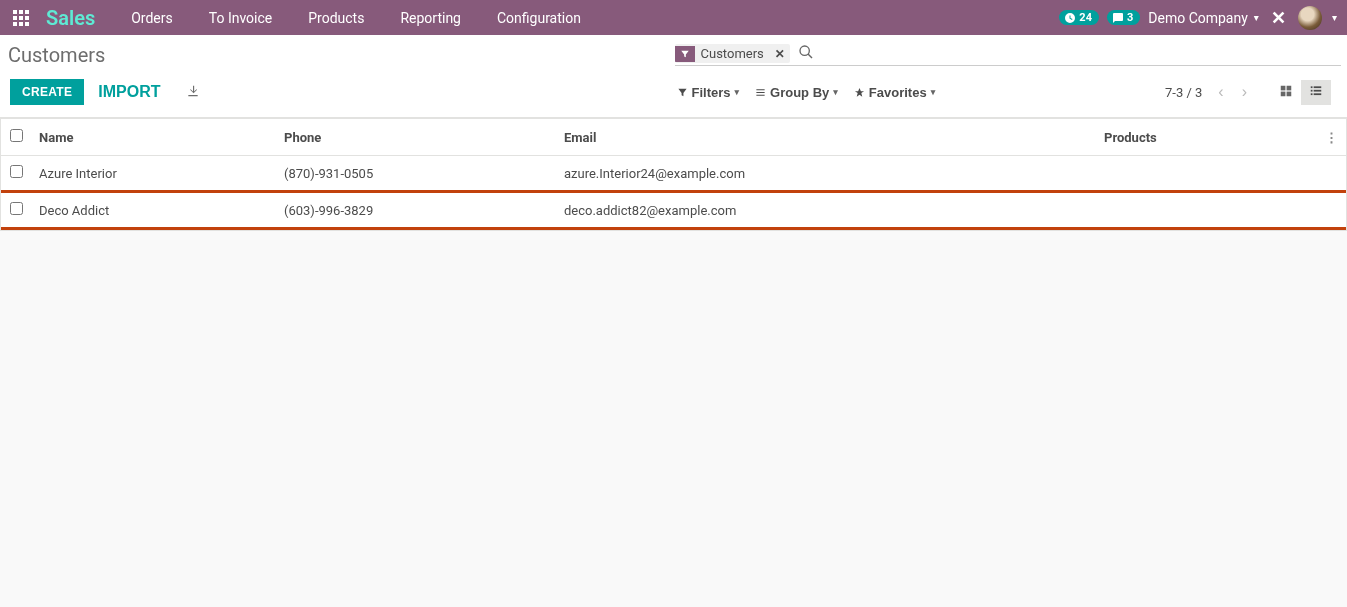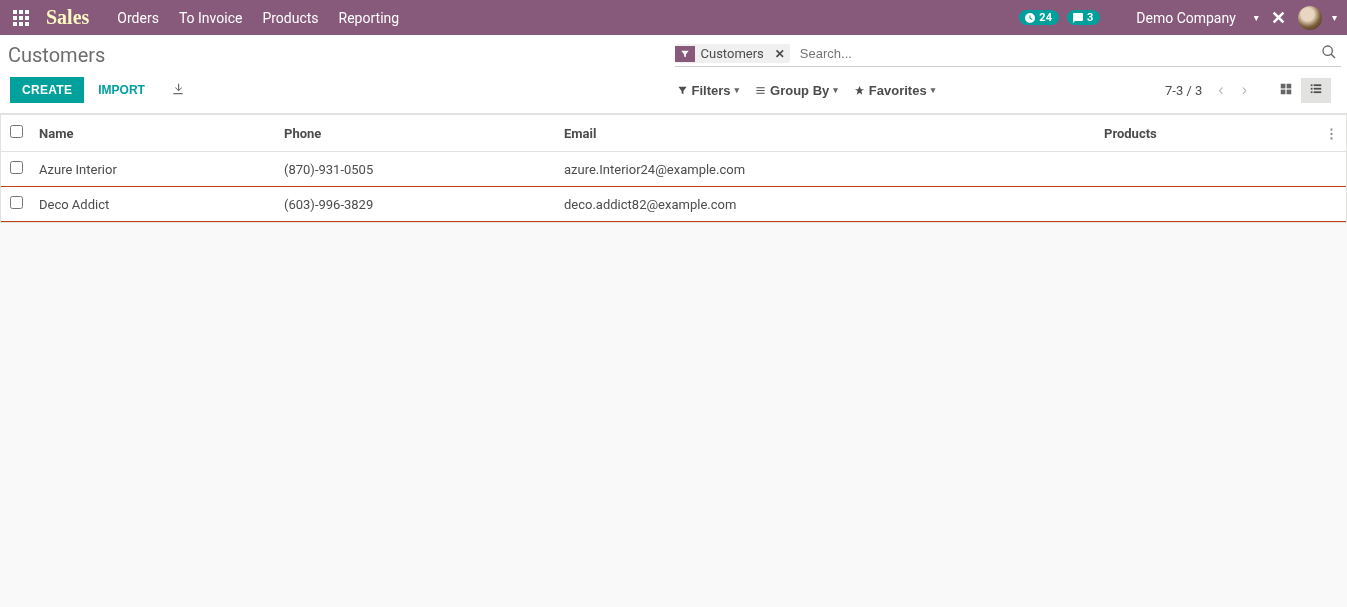--- a/index.html
+++ b/index.html
@@ -2,65 +2,65 @@
 <html><head>
 <meta charset="utf-8">
 <style>
 * { margin: 0; padding: 0; box-sizing: border-box; }
 body { font-family: -apple-system, BlinkMacSystemFont, "Segoe UI", Roboto, "Helvetica Neue", Arial, sans-serif; font-size: 13px; color: #4c4c4c; background: #f9f9f9; width: 1347px; height: 607px; overflow: hidden; }
 
 
 .topbar { background: #875a7b; height: 35px; display: flex; align-items: center; color: #fff; padding: 0 10px 0 6px; }
 .apps-icon { width: 30px; display: flex; justify-content: center; cursor: pointer; }
 .apps-icon svg { fill: #fff; }
-.brand { font-size: 20px; font-weight: 600; margin-left: 10px; margin-right: 18px; color: #fef9c3; font-family: Liberation Serif, serif; }
-.nav-links { display: flex; gap: 0; }
+.brand { font-size: 20px; font-weight: 600; margin-left: 10px; margin-right: 26px; color: #5eead4; }
+.nav-links { display: flex; gap: 16px; }
 .nav-link { color: #fff; padding: 8px 10px; font-size: 14px; cursor: pointer; }
 .topbar-right { margin-left: auto; display: flex; align-items: center; gap: 8px; }
 .badge-pill { display: inline-flex; align-items: center; background: #00a09d; border-radius: 10px; padding: 1px 7px 1px 5px; font-size: 11px; font-weight: 700; gap: 3px; cursor: pointer; text-align: center; }
 .badge-pill svg { fill: #fff; }
-.company-menu { display: flex; align-items: center; gap: 16px; font-size: 14px; cursor: pointer; color:#fff;margin-left:28px; }
+.company-menu { display: flex; align-items: center; gap: 4px; font-size: 14px; cursor: pointer; color:#fff; }
 .close-x { font-size: 18px; font-weight: 700; cursor: pointer; padding: 0 4px; color:#fff; }
 .avatar { width: 24px; height: 24px; border-radius: 50%; background: radial-gradient(circle at 40% 35%, #e8d7c0 30%, #7a5c3a 60%, #3a2a1a 100%); cursor: pointer; }
 .caret { font-size: 10px; color: #fff; margin-left: 2px; }
 
 
 .control-panel { background: #fff; border-bottom: 1px solid #e2e2e0; }
 .cp-top { display: flex; align-items: center; padding: 8px 6px 4px 8px; }
 .breadcrumb-title { font-size: 20px; color: #6d6d6d; flex: 0 0 50%; padding-left: 0; }
 .search-area { flex: 1; display: flex; align-items: center; border-bottom: 1px solid #ccc; padding-bottom: 2px; }
 .facet { display: inline-flex; align-items: center; background: #f0f0f0; border-radius: 2px; overflow: hidden; margin-right: 4px; }
 .facet-icon { background: #875a7b; padding: 3px 5px; display: flex; align-items: center; }
 .facet-icon svg { fill: #fff; }
 .facet-label { padding: 2px 6px; font-size: 13px; color: #4c4c4c; }
 .facet-remove { padding: 0 5px; color: #4c4c4c; font-weight: 700; cursor: pointer; font-size: 12px; }
 .search-input { flex: 1; border: none; outline: none; font-size: 13px; padding: 3px 6px; background: transparent; }
 .search-icon-btn { cursor: pointer; color: #666; padding: 0 4px; }
 
 .cp-bottom { display: flex; align-items: center; padding: 6px 16px 10px 10px; }
 .cp-left { display: flex; align-items: center; gap: 10px; flex: 0 0 50%; }
 .btn-create { background: #00a09d; color: #fff; border: none; padding: 6px 12px; font-size: 12px; font-weight: 700; letter-spacing: 0.3px; cursor: pointer; }
-.btn-import { background: transparent; color: #00a09d; border: none; font-size: 12px; font-weight: 700; cursor: pointer; padding: 6px 4px; }
+.btn-import { background: transparent; color: #00a09d; border: none; font-size: 16px; font-weight: 700; cursor: pointer; padding: 6px 4px; }
 .download-icon { color: #6d6d6d; cursor: pointer; margin-left: 12px; }
 .cp-right { flex: 1; display: flex; align-items: center; gap: 4px; }
 .cp-filters { display: flex; gap: 4px; }
 .filter-btn { background: transparent; border: none; color: #4c4c4c; font-size: 13px; font-weight: 600; padding: 4px 6px; cursor: pointer; display: inline-flex; align-items: center; gap: 4px; justify-content: space-between; }
 .filter-btn .sm-caret { font-size: 9px; color: #666; }
 .cp-pager { margin-left: auto; display: flex; align-items: center; gap: 10px; color: #4c4c4c; font-size: 13px; }
 .pager-nav { display: flex; gap: 6px; }
 .pager-btn { background: transparent; border: none; color: #bbb; font-size: 16px; cursor: pointer; padding: 2px 6px; }
 .view-switch { display: flex; gap: 0; margin-left: 8px; }
 .view-btn { background: transparent; border: none; padding: 4px 8px; cursor: pointer; color: #666; }
 .view-btn.active { background: #e2e2e0; }
 
 
 .table-wrap { background: #fff; border: 1px solid #e2e2e0; margin: 0; }
 table { width: 100%; border-collapse: collapse; }
 thead th { text-align: left; padding: 10px 8px; font-size: 13px; font-weight: 700; color: #4c4c4c; border-bottom: 1px solid #e2e2e0; background: #fff; }
-tbody td { padding: 9px 8px; font-size: 13px; color: #4c4c4c; border-bottom: 1px solid #c2410c; background: #fff; }
+tbody td { padding: 9px 8px; font-size: 13px; color: #4c4c4c; border-bottom: 3px solid #c2410c; background: #fff; }
 th.chk, td.chk { width: 30px; text-align: center; }
 th.opt, td.opt { width: 24px; text-align: center; color: #888; }
 input[type=checkbox] { width: 13px; height: 13px; cursor: pointer; }
 
 .highlight-row { outline: 3px solid #ff0000; outline-offset: -1px; position: relative; }
 
 .col-name { width: 245px; }
 .col-phone { width: 280px; }
 .col-email { width: 540px; }
 .col-company { width: auto; }
@@ -81,20 +81,21 @@
         <rect x="6" y="12" width="4" height="4"></rect>
         <rect x="12" y="12" width="4" height="4"></rect>
       </svg>
   </div>
   <div class="brand">Sales</div>
   <div class="nav-links">
     <div class="nav-link">Orders</div>
     <div class="nav-link">To Invoice</div>
     <div class="nav-link">Products</div>
     <div class="nav-link">Reporting</div>
+    <div class="nav-link">Configuration</div>
   </div>
   <div class="topbar-right">
     <span class="badge-pill">
       <svg width="12" height="12" viewBox="0 0 24 24">
           <path d="M12 2a10 10 0 100 20 10 10 0 000-20zm1 5v5l4 2-1 2-5-3V7h2z"></path>
         </svg>
       <span>24</span>
     </span>
     <span class="badge-pill">
       <svg width="12" height="12" viewBox="0 0 24 24">
@@ -118,21 +119,20 @@
     <div class="search-area">
       <span class="facet">
         <span class="facet-icon">
           <svg width="10" height="10" viewBox="0 0 24 24">
               <path d="M3 4h18l-7 9v7l-4-2v-5L3 4z"></path>
             </svg>
         </span>
         <span class="facet-label">Customers</span>
         <span class="facet-remove">✕</span>
       </span>
-      <input class="search-input" type="text" placeholder="Search..." style="">
       <span class="search-icon-btn">
         <svg width="16" height="16" viewBox="0 0 24 24" fill="none" stroke="#666" stroke-width="2">
             <circle cx="10" cy="10" r="7"></circle>
             <line x1="21" y1="21" x2="15" y2="15"></line>
           </svg>
       </span>
     </div>
   </div>
   <div class="cp-bottom">
     <div class="cp-left">

